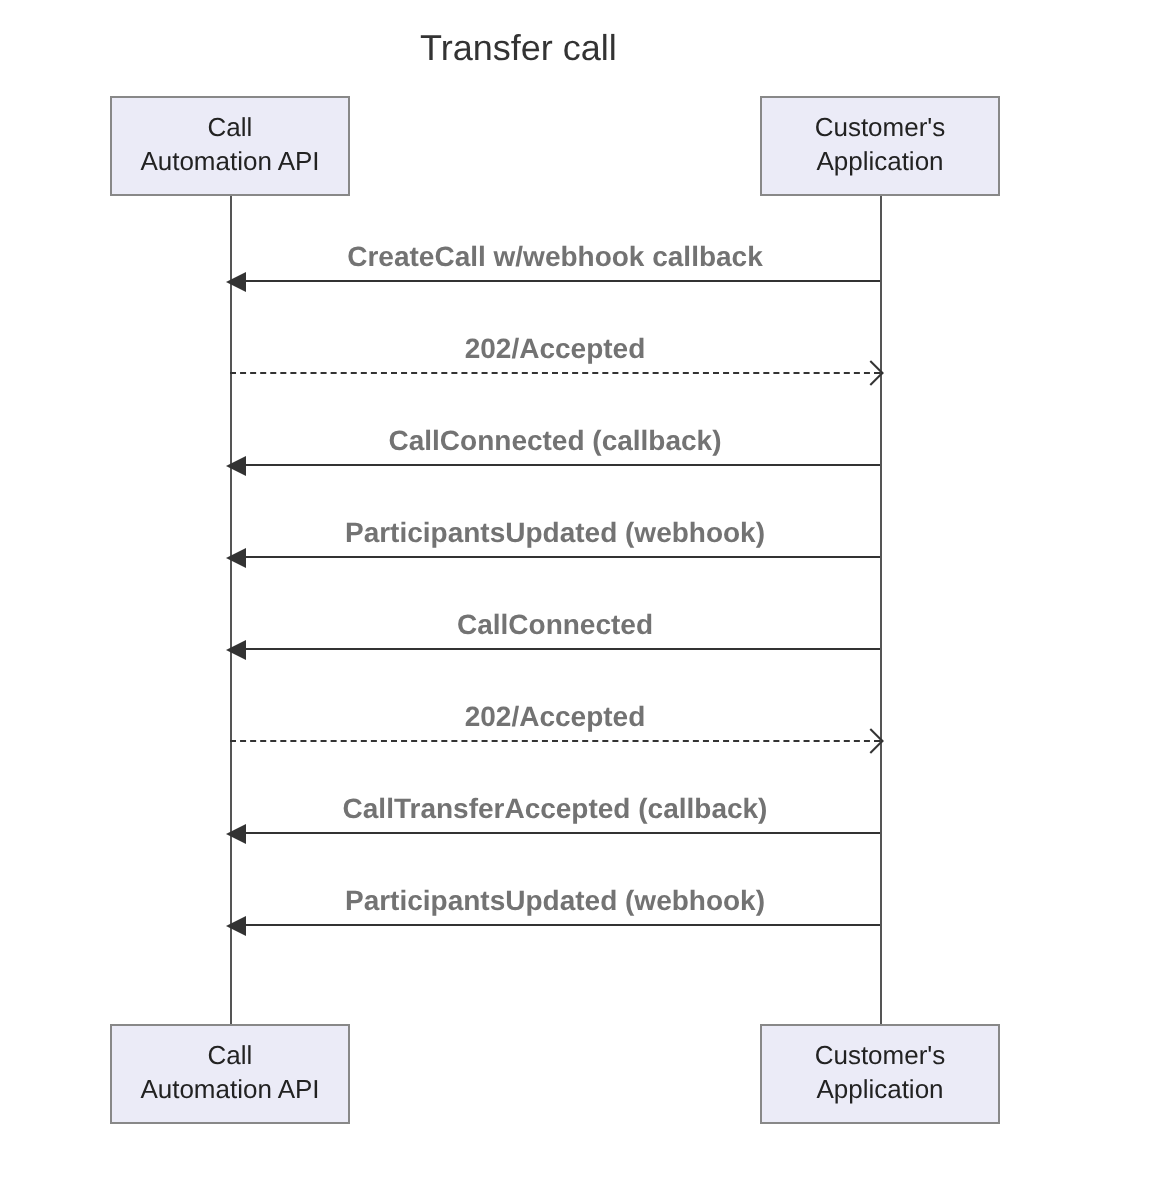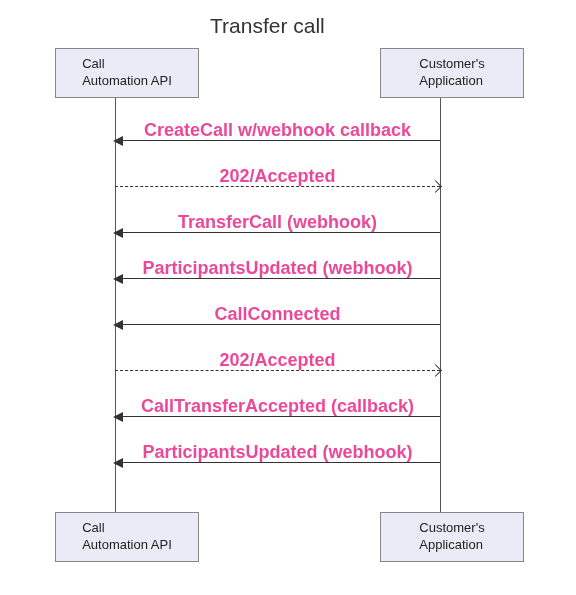--- a/index.html
+++ b/index.html
@@ -8,54 +8,54 @@
       font-family: 'Segoe UI', Arial, sans-serif;
       background: #fff;
       width: 576px;
       height: 595px;
       position: relative;
     }
     .diagram-title {
       position: absolute;
       top: 14px;
       left: 210px;
-      font-size: 21px;
+      font-size: 18px;
       color: #333;
     }
     .participant-box {
       position: absolute;
-      width: 144px;
+      width: 120px;
       height: 50px;
       background: #ebebf7;
       border: 1px solid #888;
       display: flex;
       align-items: center;
       justify-content: center;
-      text-align: left;
+      text-align: center;
       font-size: 13px;
       line-height: 1.3;
       color: #222;
       box-sizing: border-box;
       padding: 4px;
     }
     .lifeline {
       position: absolute;
       width: 0;
       border-left: 1.5px solid #555;
     }
     .msg-group {
       position: absolute;
       left: 0;
       width: 100%;
     }
     .msg-label {
       position: absolute;
-      font-size: 18px;
+      font-size: 14px;
       font-weight: 600;
-      color: #ec4899;
+      color: #737373;
       white-space: nowrap;
     }
     .msg-line {
       position: absolute;
       height: 0;
     }
     .msg-line.solid { border-top: 1.5px solid #333; }
     .msg-line.dashed { border-top: 1.5px dashed #333; }
     .arrowhead {
       position: absolute;
@@ -101,21 +101,21 @@
         <div class="arrowhead left" style="left: -2px;"></div>
       </div>
     </div>
     <div class="msg-group">
       <div class="msg-label" style="top: 166px; left: 277.5px; transform: translateX(-50%);">202/Accepted</div>
       <div class="msg-line dashed" style="top: 186px; left: 115px; width: 325px;">
         <div class="arrowhead open-right" style="right: 0px;"></div>
       </div>
     </div>
     <div class="msg-group">
-      <div class="msg-label" style="top: 212px; left: 277.5px; transform: translateX(-50%);">TransferCall (webhook)</div>
+      <div class="msg-label" style="top: 212px; left: 277.5px; transform: translateX(-50%);">CallConnected (callback)</div>
       <div class="msg-line solid" style="top: 232px; left: 115px; width: 325px;">
         <div class="arrowhead left" style="left: -2px;"></div>
       </div>
     </div>
     <div class="msg-group">
       <div class="msg-label" style="top: 258px; left: 277.5px; transform: translateX(-50%);">ParticipantsUpdated (webhook)</div>
       <div class="msg-line solid" style="top: 278px; left: 115px; width: 325px;">
         <div class="arrowhead left" style="left: -2px;"></div>
       </div>
     </div>

